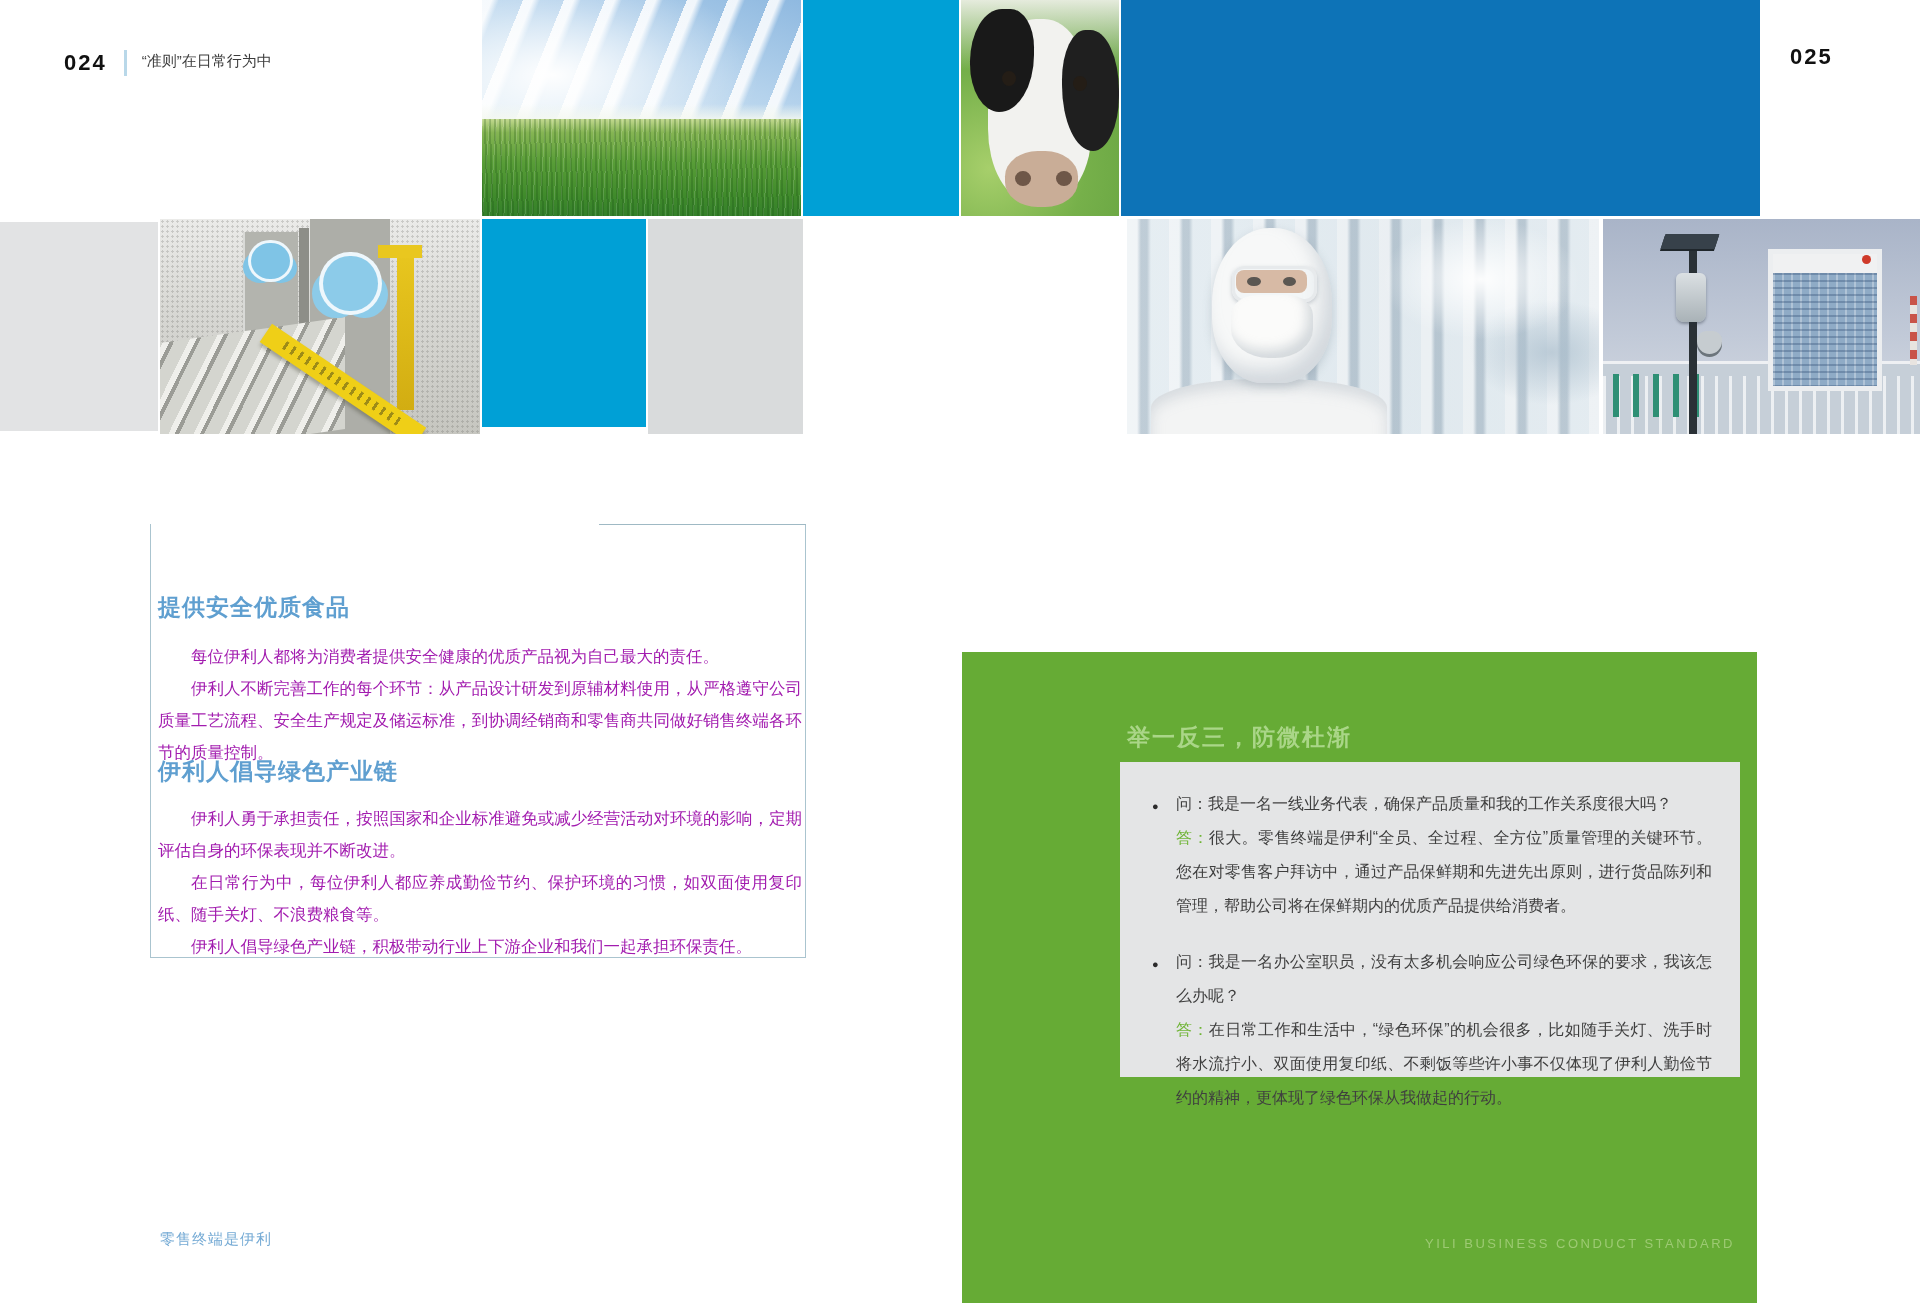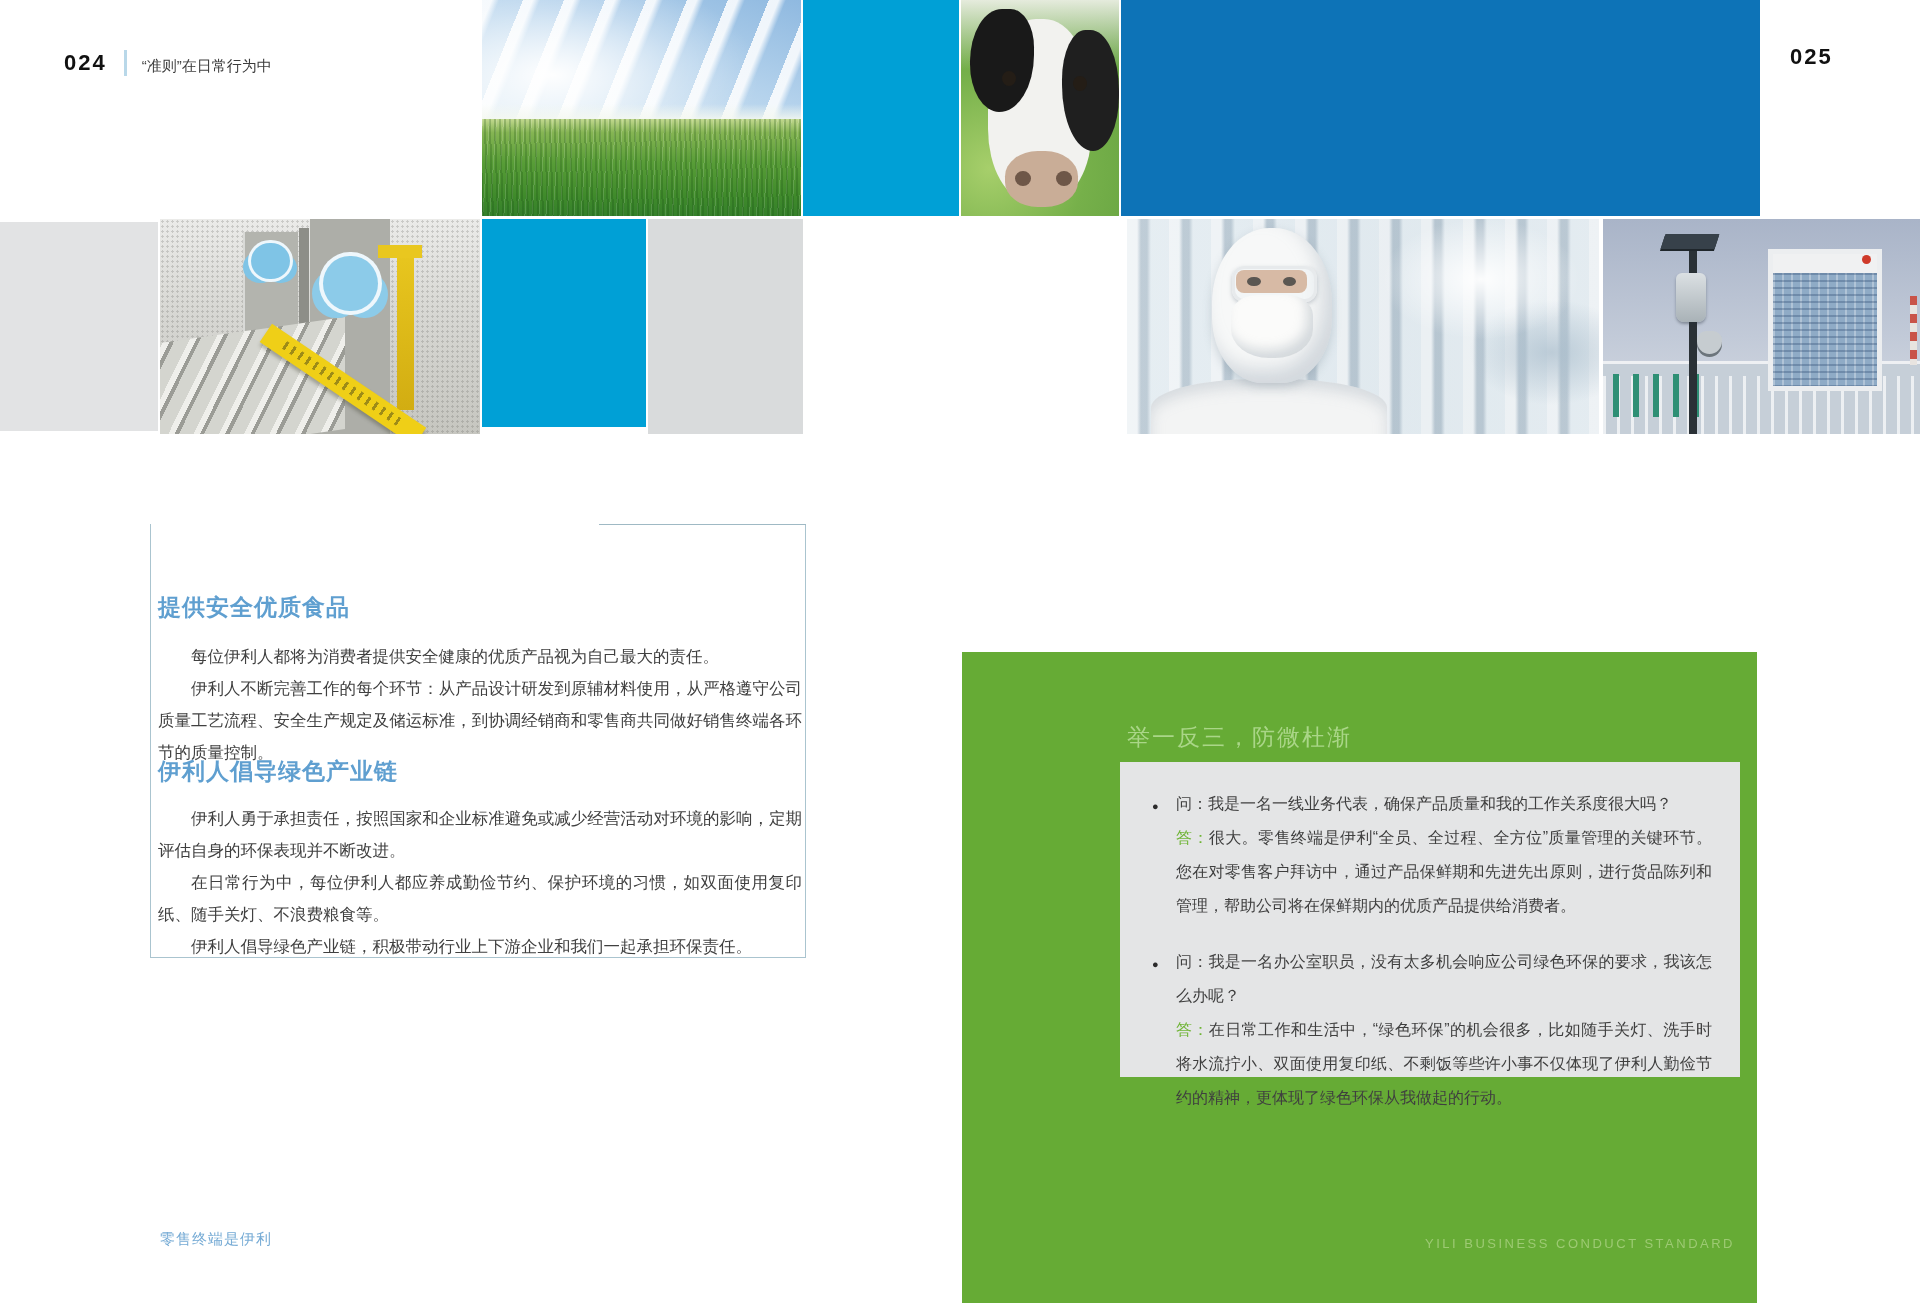--- a/index.html
+++ b/index.html
@@ -1,21 +1,21 @@
 <!DOCTYPE html>
 <html><head>
 <meta charset="utf-8">
 <style>
   html,body{margin:0;padding:0;background:#ffffff;}
   body{font-family:"Liberation Sans","DejaVu Sans",sans-serif;}
   .page{position:relative;width:1920px;height:1303px;background:#ffffff;overflow:hidden;}
   .abs{position:absolute;}
 
   
-  .hdr-left{left:64px;top:50px;display:flex;align-items:flex-end;}
+  .hdr-left{left:64px;top:50px;display:flex;align-items:flex-start;}
   .pagenum{font-size:22px;font-weight:bold;color:#111;letter-spacing:2px;}
   .hdr-divider{width:3px;height:26px;background:#b9d8e9;margin:0 15px 0 17px;}
   .hdr-title{font-size:15px;color:#3c3c3c;padding-top:2px;}
   .hdr-right{left:1790px;top:44px;}
 
   
   .blk{position:absolute;}
   .cyan1{left:803px;top:0;width:156px;height:216px;background:#00a0d6;}
   .darkblue{left:1121px;top:0;width:639px;height:216px;background:#0d73b7;}
   .gray-left{left:0;top:222px;width:158px;height:209px;background:#e2e3e4;}
@@ -108,28 +108,28 @@
   .bd-chimney{position:absolute;right:1%;top:36%;width:2.2%;height:32%;
     background:repeating-linear-gradient(180deg,#c95348 0 9px,#e8e4e0 9px 18px);}
 
   
   .box-border{left:150px;top:524px;width:656px;height:434px;border-left:1px solid #aac4cf;border-right:1px solid #aac4cf;border-bottom:1px solid #aac4cf;box-sizing:border-box;}
   .box-topline{left:599px;top:524px;width:207px;height:1px;background:#9fb9c4;}
   .art-title{left:158px;top:503px;font-size:31px;font-weight:bold;color:#e60012;letter-spacing:1px;background:#fff;padding-right:14px;}
   .sec-heading{font-size:23px;font-weight:bold;color:#5f9fd0;letter-spacing:1px;}
   .sec1-h{left:158px;top:592px;}
   .sec2-h{left:158px;top:756px;}
-  .paras{left:158px;width:644px;font-size:16.5px;line-height:32px;color:#404040;text-align:justify;}
+  .paras{left:158px;width:644px;font-size:16.5px;line-height:32px;color:#a21caf;text-align:justify;}
   .paras p{margin:0;text-indent:2em;}
   .paras1{top:640px;}
   .paras2{top:802px;}
 
   
   .green-panel{left:962px;top:652px;width:795px;height:651px;background:#66ab35;}
-  .panel-title{position:absolute;left:165px;top:70px;font-size:23px;font-weight:normal;color:#aad688;letter-spacing:2px;}
+  .panel-title{position:absolute;left:165px;top:70px;font-size:23px;font-weight:bold;color:#aad688;letter-spacing:2px;}
   .qa-box{position:absolute;left:158px;top:110px;width:620px;height:315px;background:#e4e5e6;box-sizing:border-box;padding:25px 28px 0 32px;}
   .qa-item{display:flex;font-size:16px;line-height:34px;color:#3f3f3f;}
   .qa-item + .qa-item{margin-top:22px;}
   .qa-bullet{width:24px;flex:0 0 24px;font-size:11px;color:#2b2b2b;padding-top:2px;}
   .qa-text{flex:1;text-align:justify;}
   .q-label{color:#3f3f3f;}
   .a-label{color:#6fb435;}
   .panel-footer{position:absolute;right:22px;top:584px;font-size:13px;letter-spacing:2.5px;color:#9dca73;}
 
   

